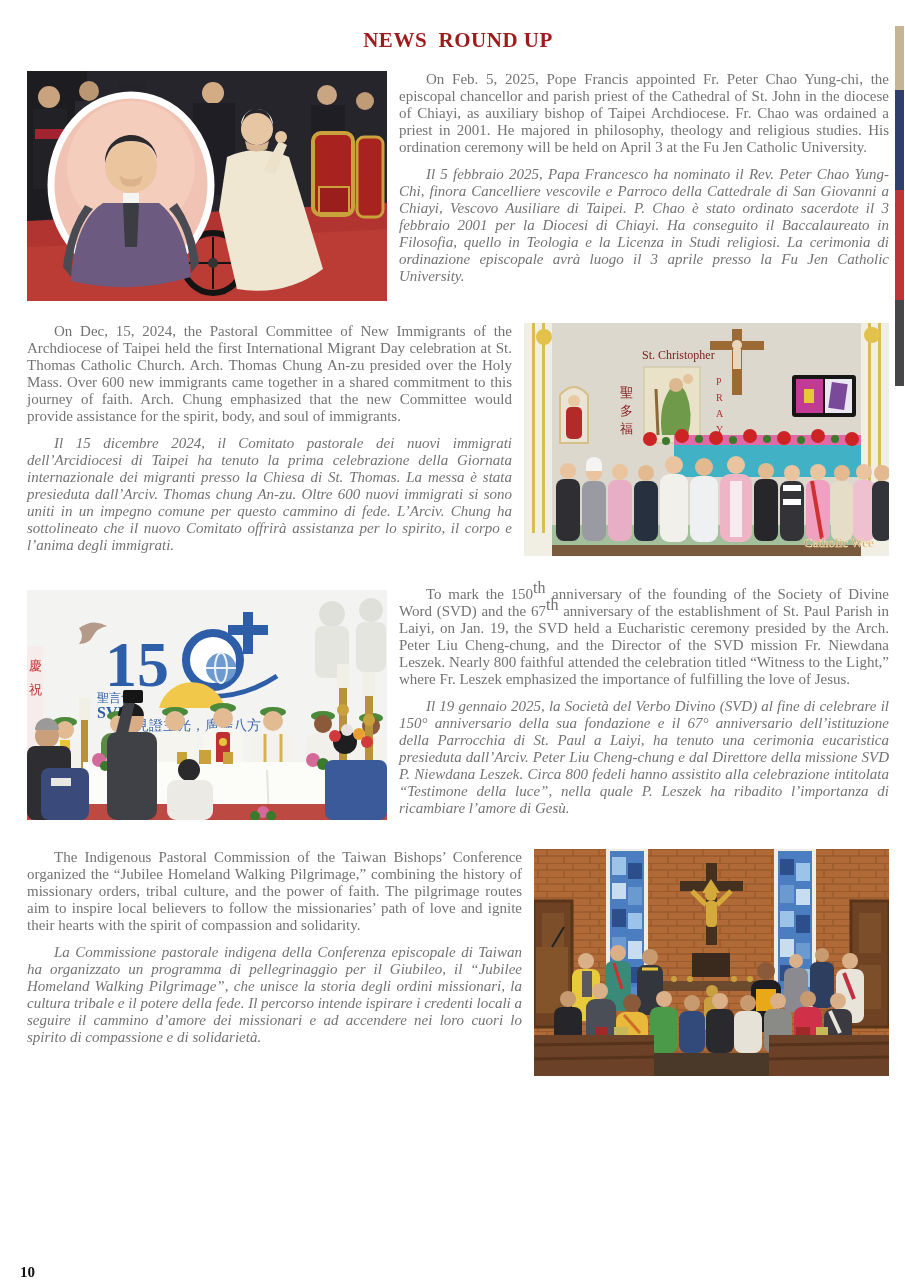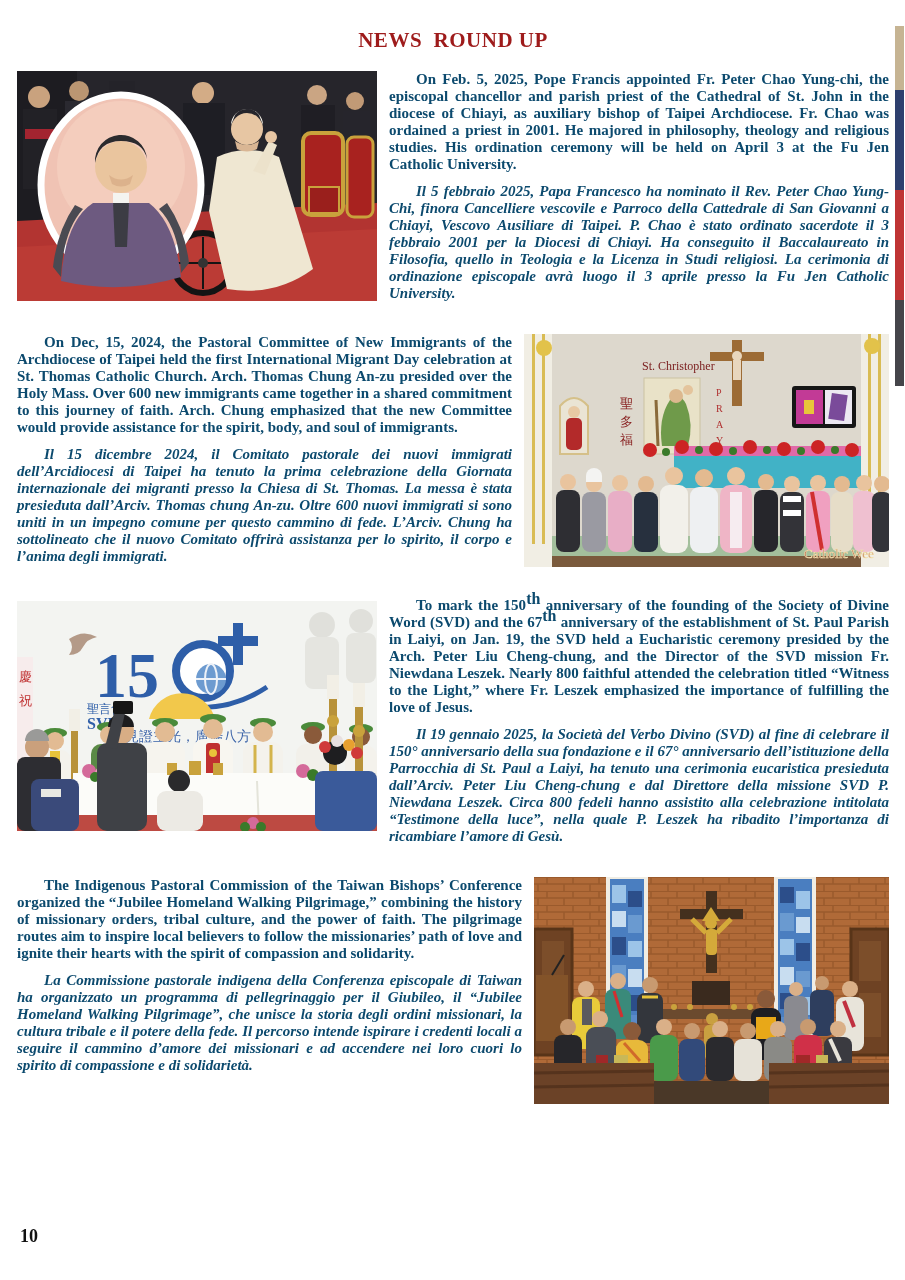--- a/index.html
+++ b/index.html
@@ -2,49 +2,49 @@
 <html><head>
 <meta charset="utf-8">
 <style>
   html,body{margin:0;padding:0;background:#888;}
   .page{
     position:relative;
     width:905px;height:1280px;
     background:#ffffff;
     font-family:"Liberation Serif", serif;
     box-sizing:border-box;
-    padding:28px 16px 0 17px;
+    padding:28px 16px 0 27px;
     overflow:hidden;
     margin:0 auto;
   }
   header{ text-align:center; margin-bottom:18px; }
   .title{
     font-size:21px; font-weight:bold; color:#9e1b1b;
     margin:0; letter-spacing:.5px; white-space:pre;
     font-family:"Liberation Serif", serif;
   }
   .subtitle{
     font-size:20px; font-weight:bold; font-style:italic; color:#9e1b1b;
     margin:2px 0 0; letter-spacing:.2px;
   }
   .article{ display:flex; gap:12px; margin-bottom:22px; }
   .article .photo{ flex:none; line-height:0; }
   .article .text-col{ flex:1; min-width:0; }
   .par{
     font-size:15px; line-height:17px; text-align:justify;
-    text-indent:27px; margin:0 0 10px; color:#0c4a6e;font-weight:bold;
+    text-indent:27px; margin:0 0 10px; color:#737373;
   }
   .it{ font-style:italic; }
   .a3{ display:block; }
   .a3::after{ content:""; display:block; clear:both; }
   .a3 .photo{ float:left; width:360px; height:230px; margin:4px 12px 6px 0; }
   sup{ font-size:16px; line-height:0; }
   .page-number{
-    position:absolute; left:20px; top:1226px;
-    font-size:18px; font-weight:bold; color:#111;
+    position:absolute; left:20px; top:1264px;
+    font-size:15px; font-weight:bold; color:#111;
   }
   
   .edge{ position:absolute; right:1px; width:9px; }
   .edge.e1{ top:26px;  height:64px;  background:#c6b493; }
   .edge.e2{ top:90px;  height:100px; background:#2e3f6e; }
   .edge.e3{ top:190px; height:110px; background:#bf3434; }
   .edge.e4{ top:300px; height:86px;  background:#45454a; }
   svg text{ font-family:"Liberation Serif", serif; }
 </style>
 </head>

